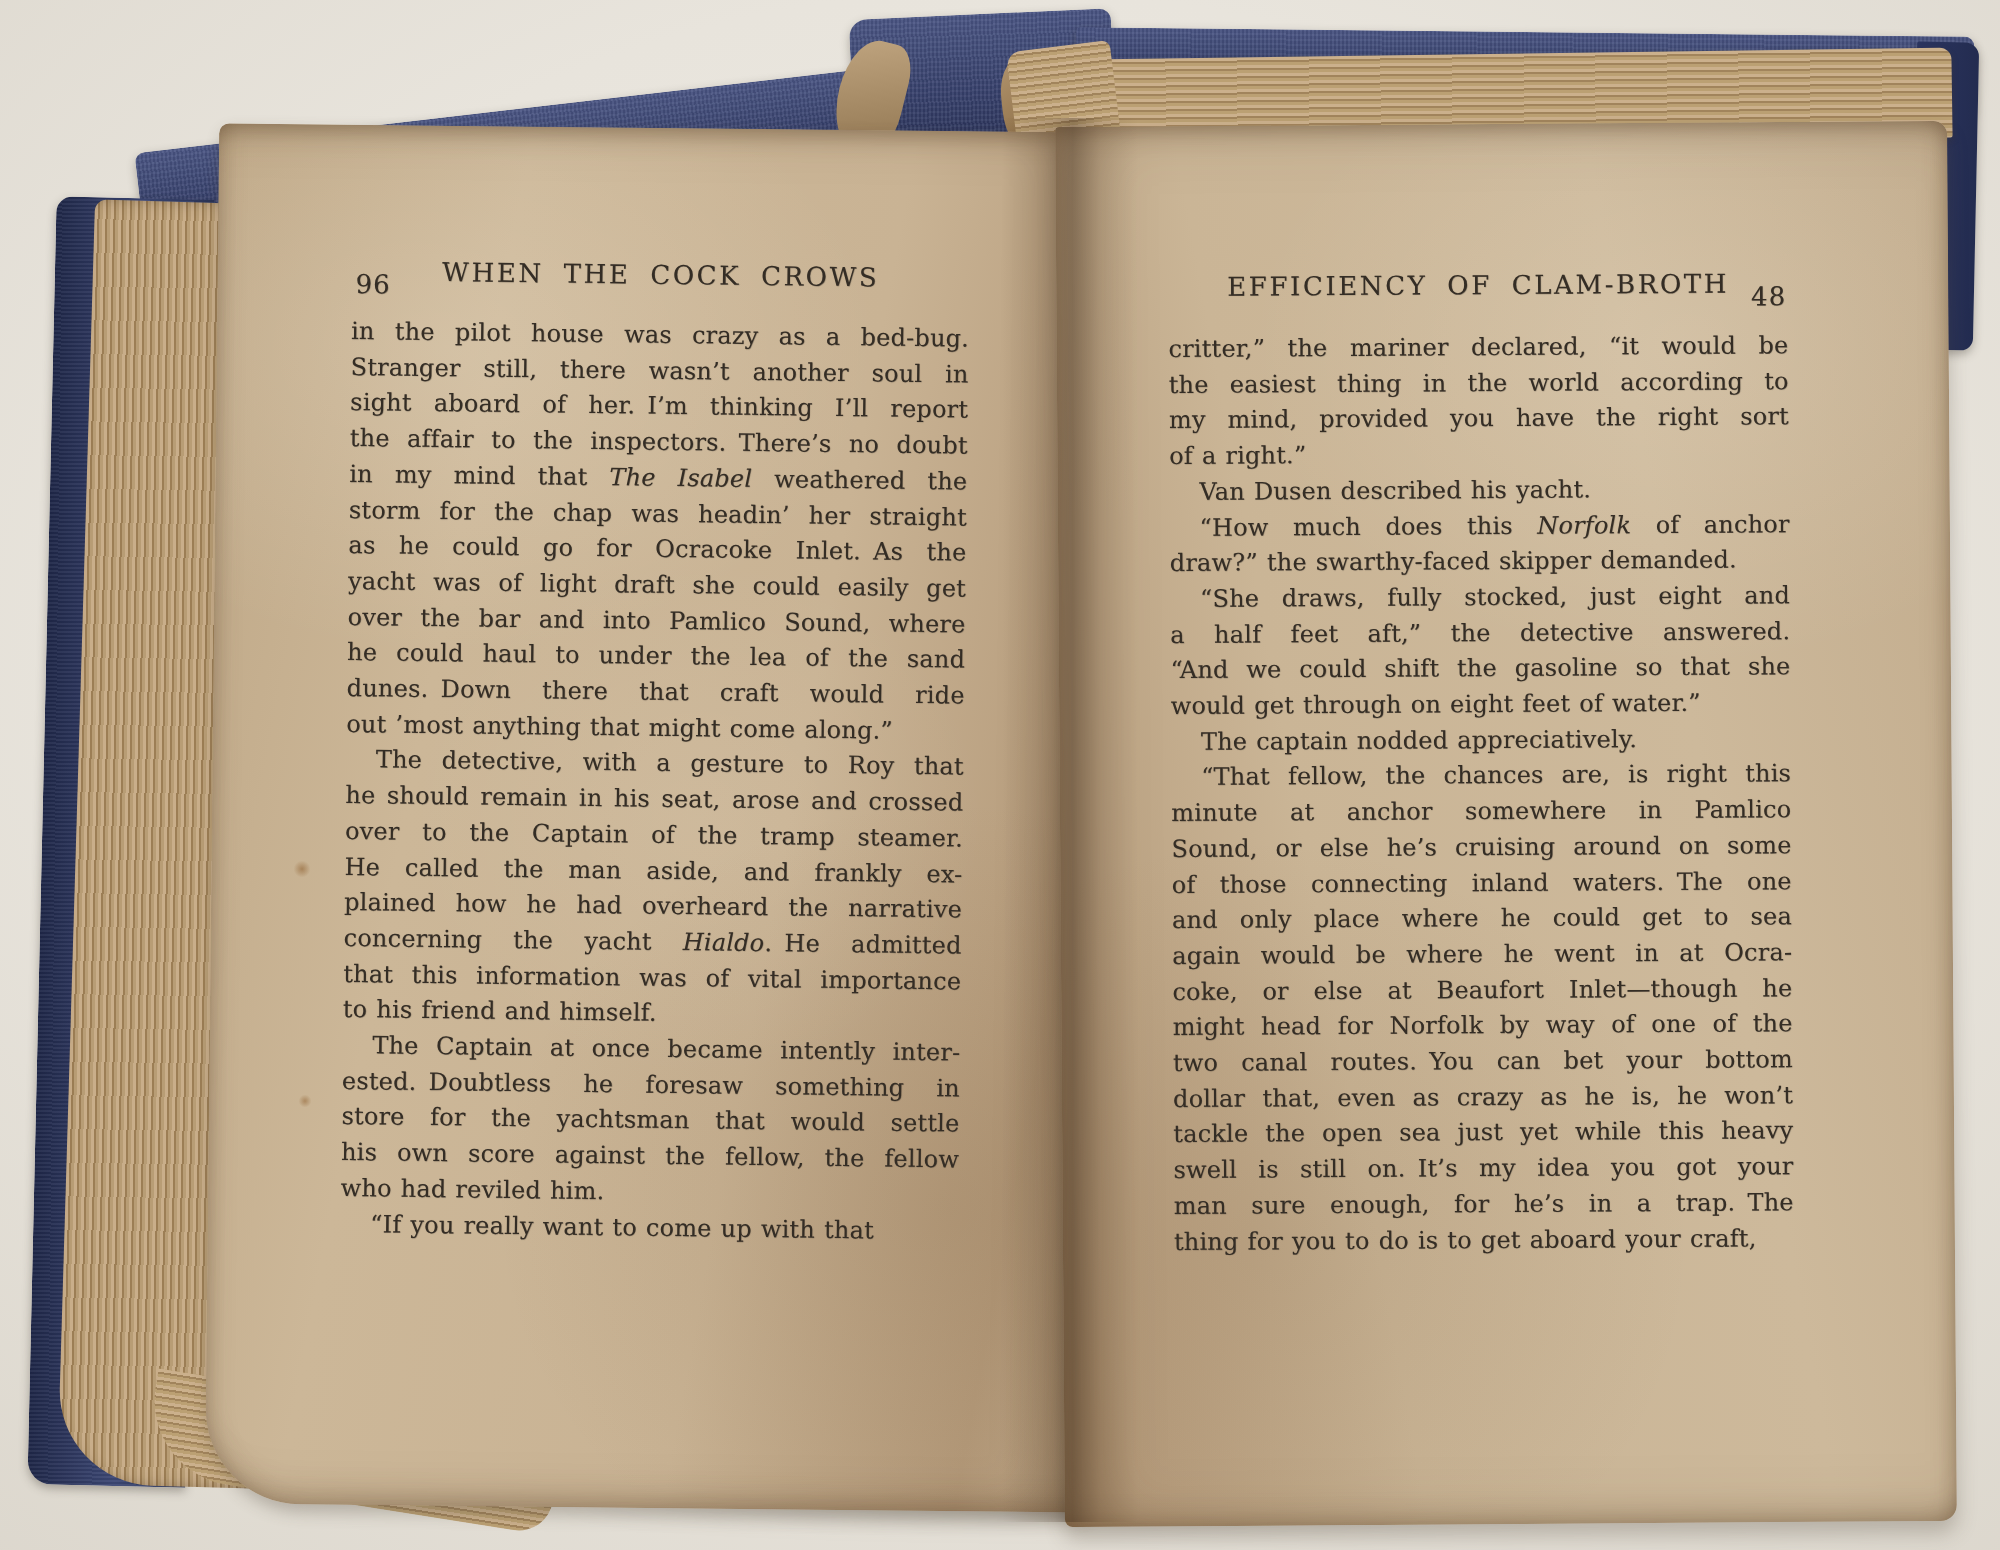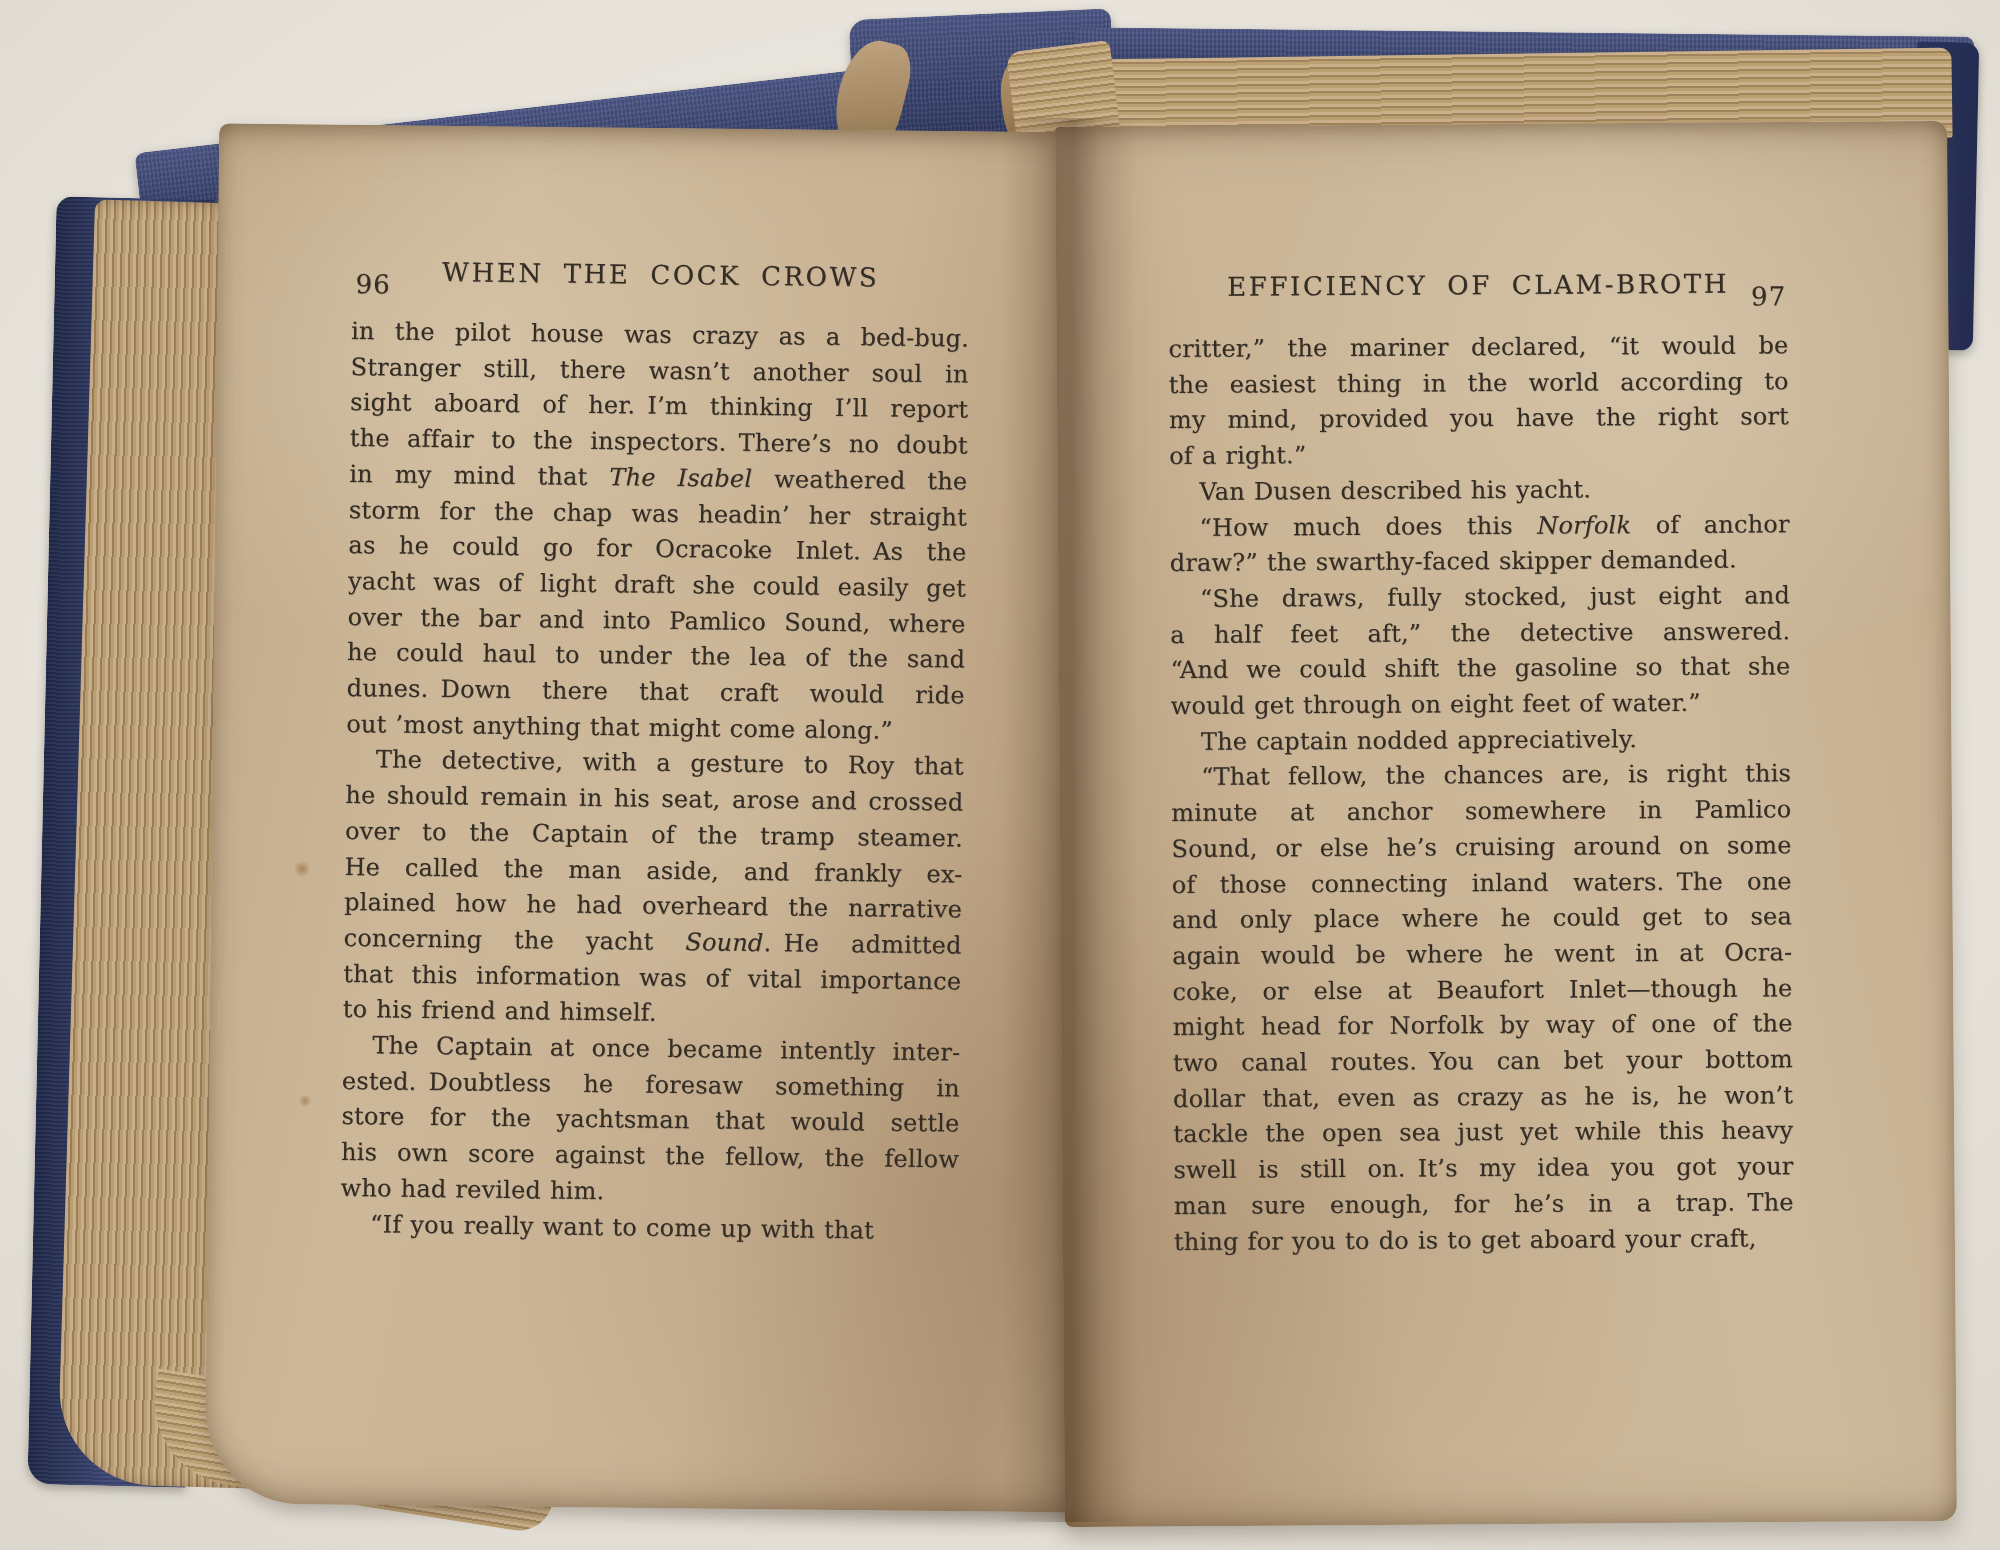--- a/index.html
+++ b/index.html
@@ -142,40 +142,40 @@
         <div class="text-line"><span>he could haul to under the lea of the sand</span></div>
         <div class="text-line"><span>dunes. Down there that craft would ride</span></div>
         <div class="text-line last"><span>out ’most anything that might come along.”</span></div>
       </div>
       <div class="paragraph indent">
         <div class="text-line first"><span>The detective, with a gesture to Roy that</span></div>
         <div class="text-line"><span>he should remain in his seat, arose and crossed</span></div>
         <div class="text-line"><span>over to the Captain of the tramp steamer.</span></div>
         <div class="text-line"><span>He called the man aside, and frankly ex-</span></div>
         <div class="text-line"><span>plained how he had overheard the narrative</span></div>
-        <div class="text-line"><span>concerning the yacht </span><span class="it">Sound</span><span>. He admitted</span></div>
+        <div class="text-line"><span>concerning the yacht </span><span class="it">Hialdo</span><span>. He admitted</span></div>
         <div class="text-line"><span>that this information was of vital importance</span></div>
         <div class="text-line last"><span>to his friend and himself.</span></div>
       </div>
       <div class="paragraph indent">
         <div class="text-line first"><span>The Captain at once became intently inter-</span></div>
         <div class="text-line"><span>ested. Doubtless he foresaw something in</span></div>
         <div class="text-line"><span>store for the yachtsman that would settle</span></div>
         <div class="text-line"><span>his own score against the fellow, the fellow</span></div>
         <div class="text-line last"><span>who had reviled him.</span></div>
       </div>
       <div class="paragraph indent">
         <div class="text-line first last"><span>“If you really want to come up with that</span></div>
       </div>
     </div>
 </div>
 
 <div class="abs text-block text-right">
   <div class="page-header">
-    <span class="header-num">97</span>
+    <span class="header-num">48</span>
     <div class="header-title">EFFICIENCY OF CLAM-BROTH</div>
   </div>
   <div id="right-body">
       <div class="paragraph">
         <div class="text-line first"><span>critter,” the mariner declared, “it would be</span></div>
         <div class="text-line"><span>the easiest thing in the world according to</span></div>
         <div class="text-line"><span>my mind, provided you have the right sort</span></div>
         <div class="text-line last"><span>of a right.”</span></div>
       </div>
       <div class="paragraph indent">

